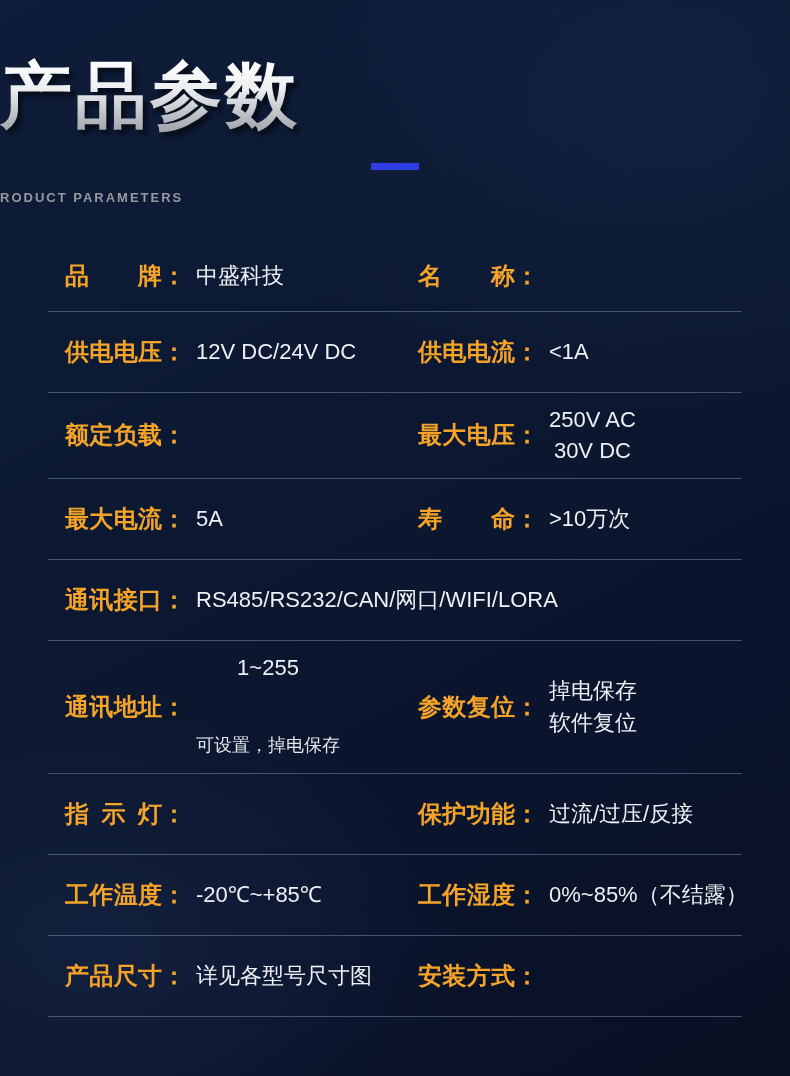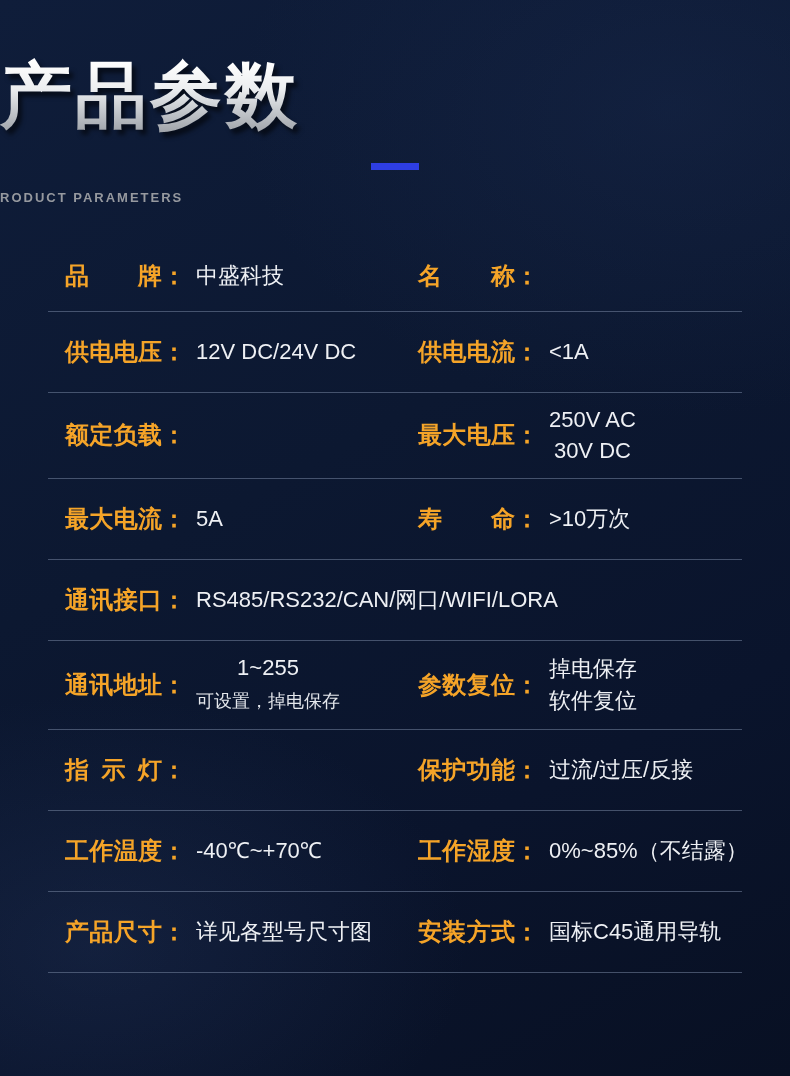--- a/index.html
+++ b/index.html
@@ -88,20 +88,21 @@
     color: var(--value-color);
     font-size: 22px;
     line-height: 1.44;
     white-space: nowrap;
   }
   .spec-value .value-line { display: block; text-align: center; }
   .spec-value .value-line.small {
     font-size: 18px;
     line-height: 1.9;
     color: #e4e7ec;
+    margin-top: 44px;
   }
 </style>
 </head>
 <body>
 
 <div class="page">
   <header>
     <h1 class="title">产品参数</h1>
     <div class="accent-bar"></div>
     <div class="subtitle">RODUCT PARAMETERS</div>
@@ -297,21 +298,21 @@
           <span class="spec-label">
             <span class="label-chars">
               <span>工</span>
               <span>作</span>
               <span>温</span>
               <span>度</span>
             </span>
             <span class="label-colon">：</span>
           </span>
           <span class="spec-value">
-            <span class="value-line">-40℃~+70℃</span>
+            <span class="value-line">-20℃~+85℃</span>
           </span>
         </div>
         <div class="spec-cell right">
           <span class="spec-label">
             <span class="label-chars">
               <span>工</span>
               <span>作</span>
               <span>湿</span>
               <span>度</span>
             </span>
@@ -340,19 +341,16 @@
         <div class="spec-cell right">
           <span class="spec-label">
             <span class="label-chars">
               <span>安</span>
               <span>装</span>
               <span>方</span>
               <span>式</span>
             </span>
             <span class="label-colon">：</span>
           </span>
-          <span class="spec-value">
-            <span class="value-line">国标C45通用导轨</span>
-          </span>
         </div>
       </div>
     </main>
 </div>
 
 </body></html>

